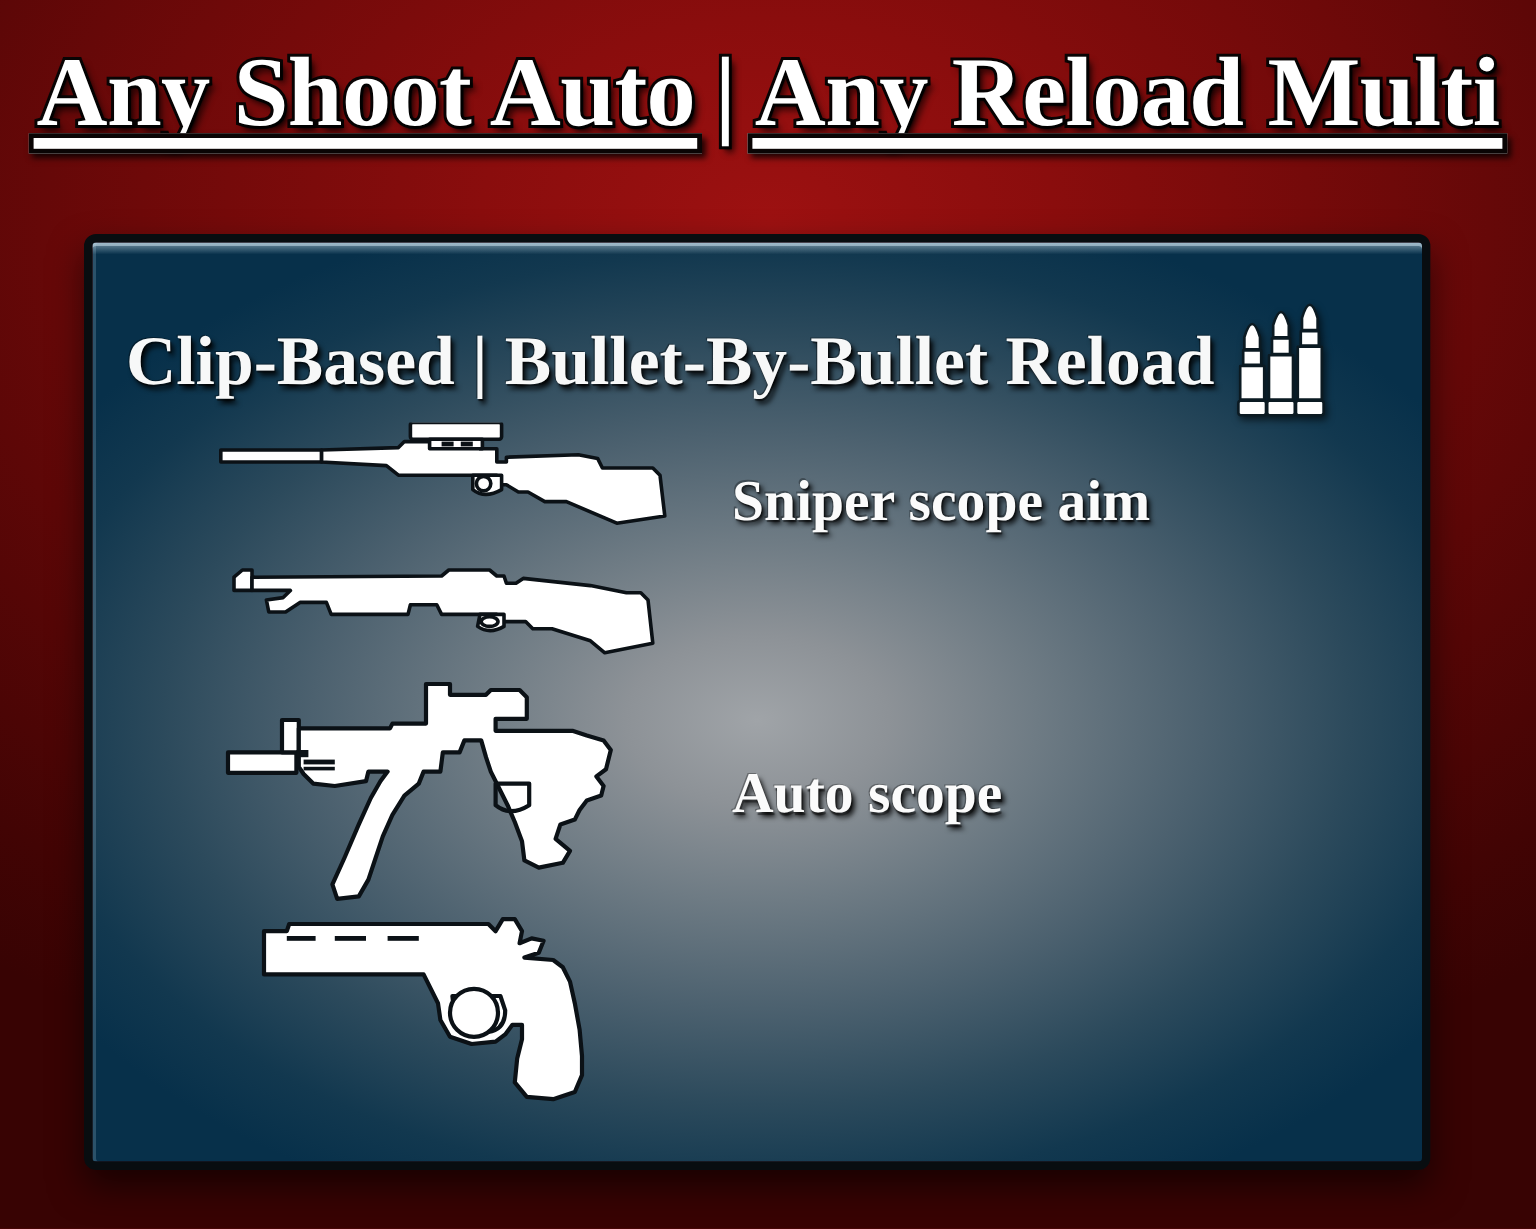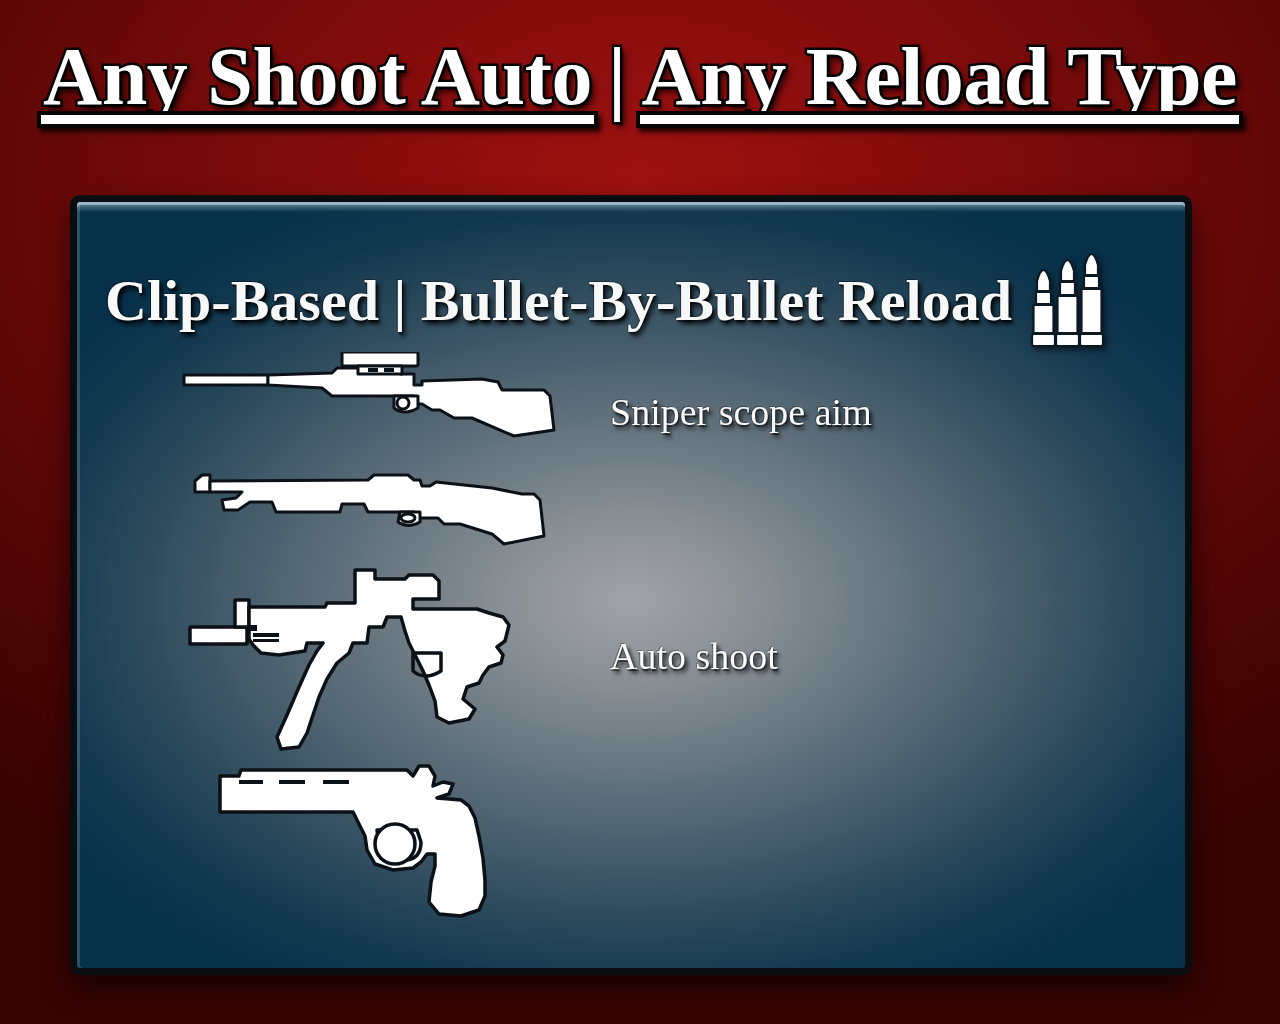--- a/index.html
+++ b/index.html
@@ -134,22 +134,22 @@
 
   
   #rows {
     position: absolute;
     left: 0;
     top: 130px;
     width: 100%;
     height: 640px;
   }
   .row-label {
-    font-size: 38px;
-    font-weight: normal;
+    font-size: 48px;
+    font-weight: bold;
     color: #fbfbfb;
     white-space: nowrap;
     text-shadow:
       3px 4px 4px rgba(0,0,0,0.8),
       1px 2px 1px rgba(0,0,0,0.55),
       -1px -1px 0 rgba(0,0,0,0.3);
   }
 
   
   #art-sniper   { position:absolute; left: 105px; top:  20px; }
@@ -164,21 +164,21 @@
   #label-4 { position:absolute; left: 533px; top: 546px; }
 
   .gun-svg { display: block; }
 </style>
 </head>
 <body>
 
 <div id="stage">
 
   <div id="title-bar">
-    <span class="title-text"><span class="title-seg">Any Shoot Auto</span><span class="title-sep">|</span><span class="title-seg">Any Reload Type</span></span>
+    <span class="title-text"><span class="title-seg">Any Shoot Auto</span><span class="title-sep">|</span><span class="title-seg">Any Reload Multi</span></span>
   </div>
 
   <div id="panel">
     <div id="panel-inner-top-glow"></div>
 
     <div id="panel-heading-row">
       <div id="panel-heading">Clip-Based | Bullet-By-Bullet Reload</div>
       <div id="bullets-icon">
         <svg width="86" height="106" viewBox="0 0 86 106" xmlns="http://www.w3.org/2000/svg">
 
@@ -291,17 +291,17 @@
             <path d="M160 68 Q162 98 190 98 Q204 96 204 80 L200 68 Z" fill="none"></path>
           </g>
           <circle cx="178" cy="82" r="20" fill="#ffffff" stroke="#0b1116" stroke-width="3.5"></circle>
           <rect x="22" y="18" width="24" height="4" fill="#0b1116"></rect>
           <rect x="62" y="18" width="26" height="4" fill="#0b1116"></rect>
           <rect x="106" y="18" width="26" height="4" fill="#0b1116"></rect>
         </svg>
       </div>
 
       <div class="row-label" id="label-0">Sniper scope aim</div>
-      <div class="row-label" id="label-2">Auto shoot</div>
+      <div class="row-label" id="label-2">Auto scope</div>
 
     </div>
   </div>
 </div>
 
 </body></html>

